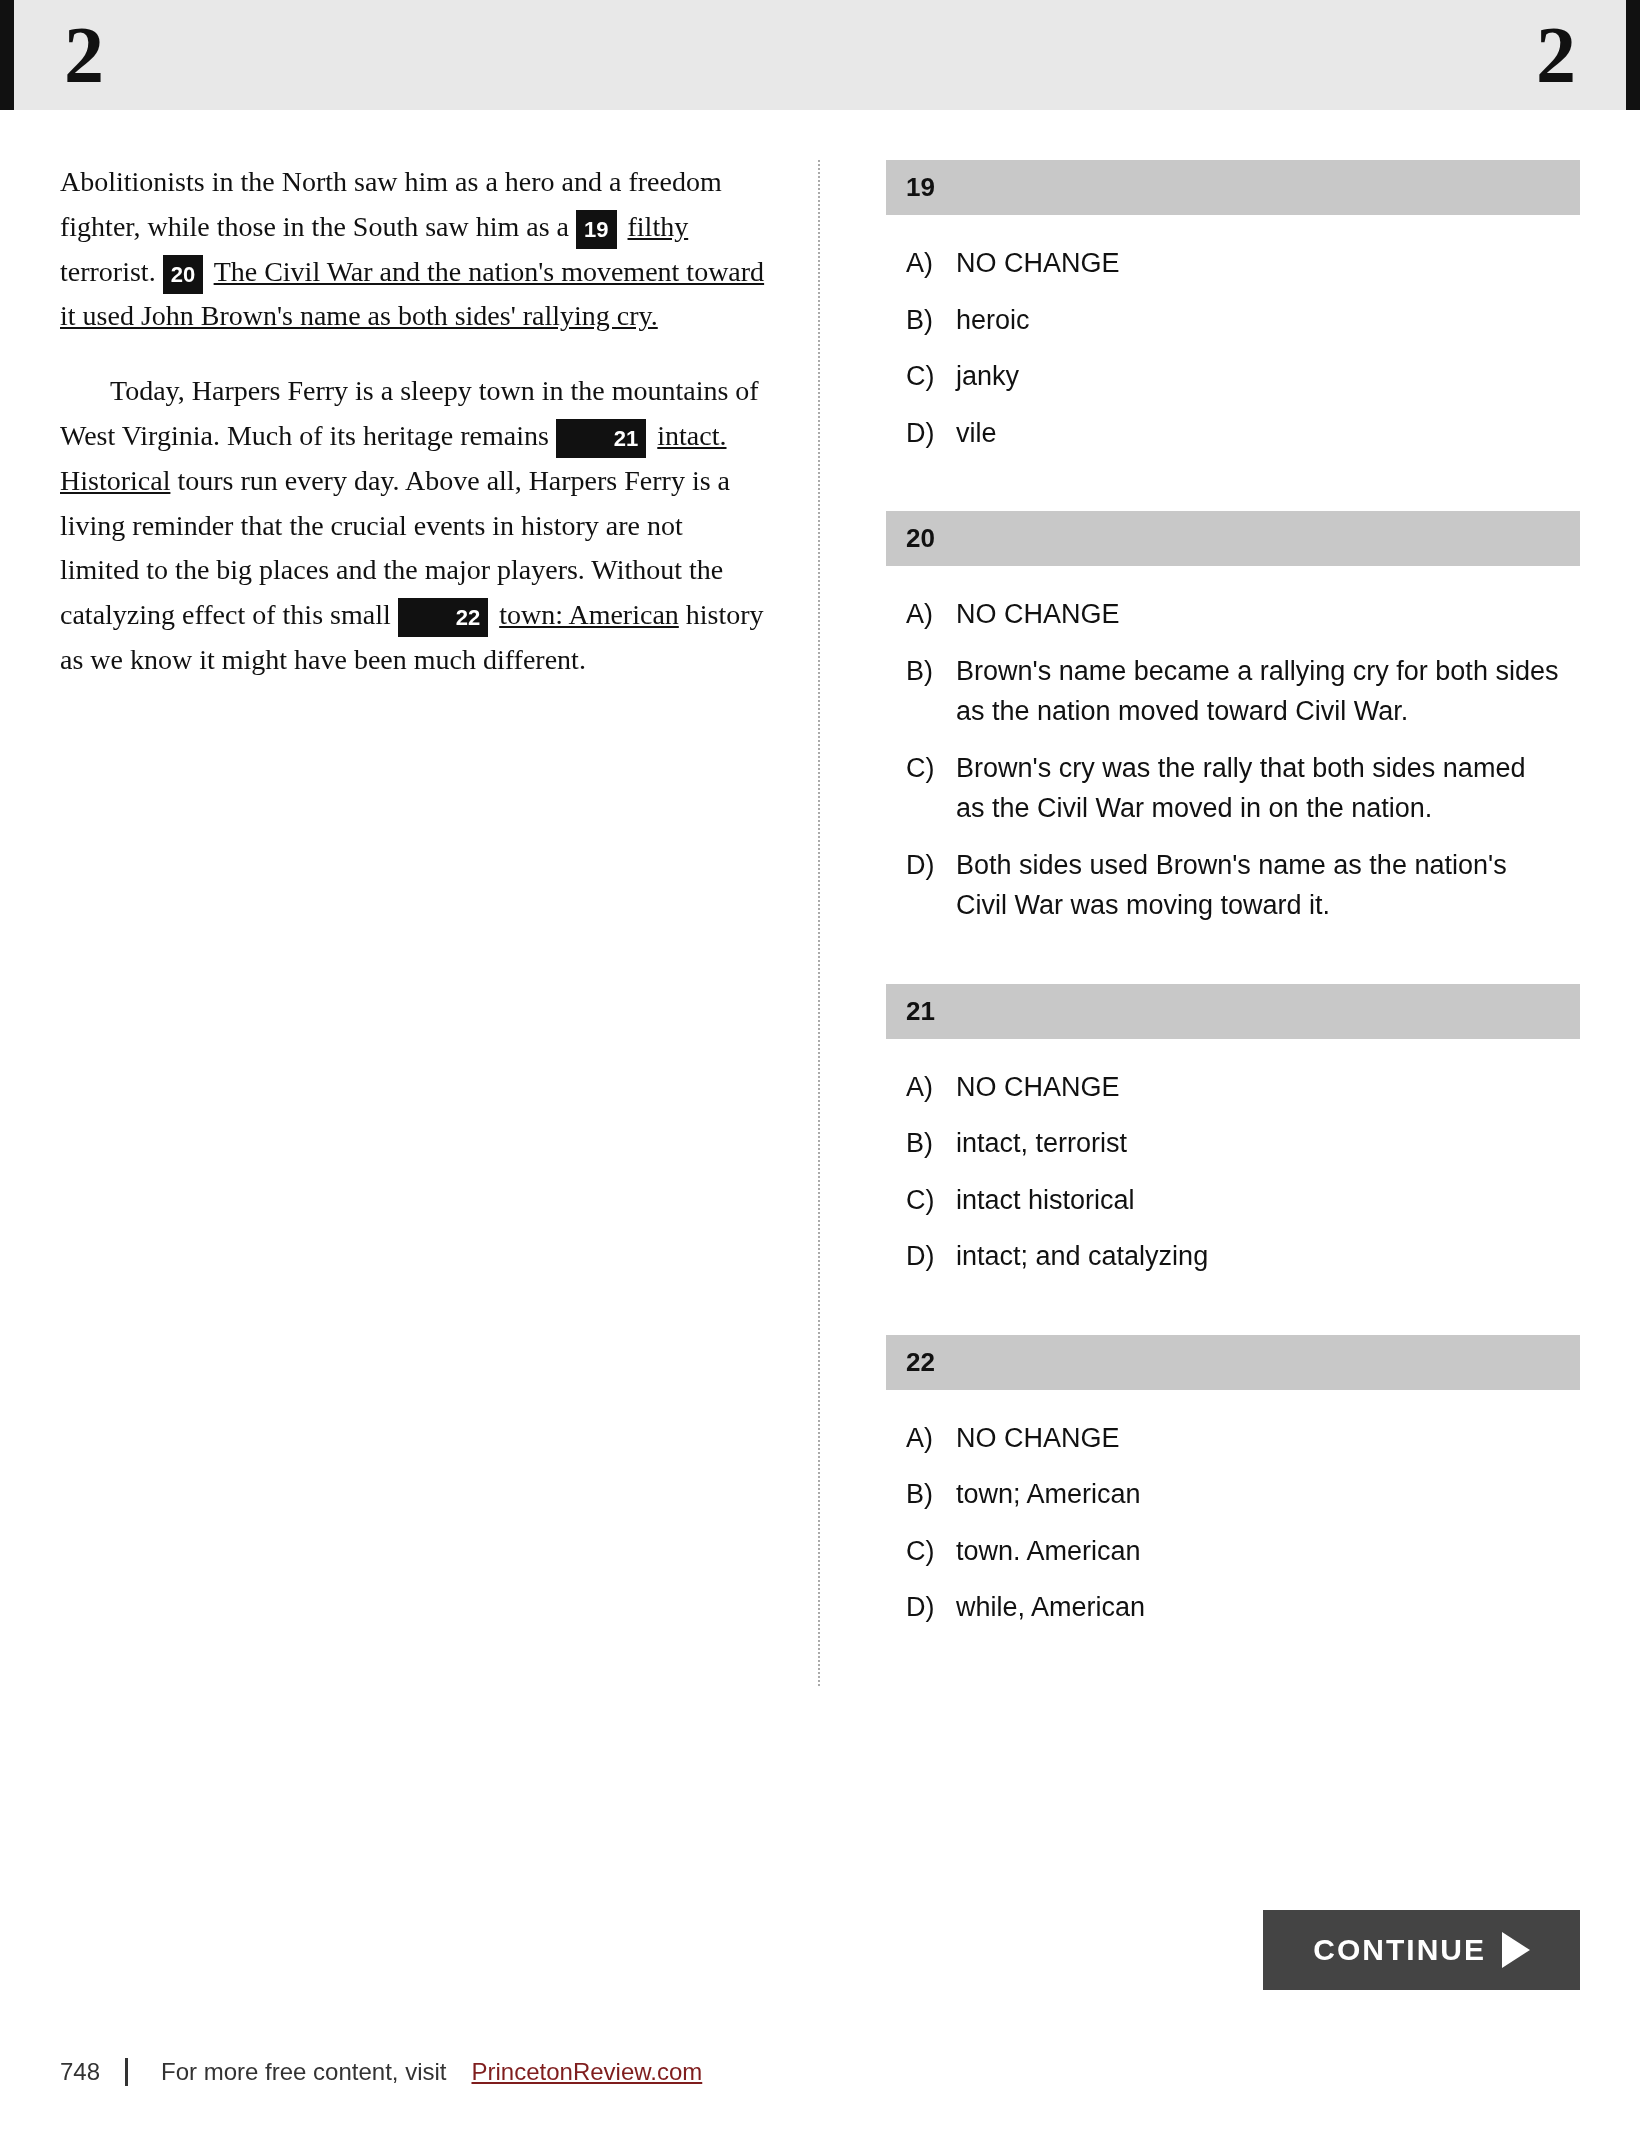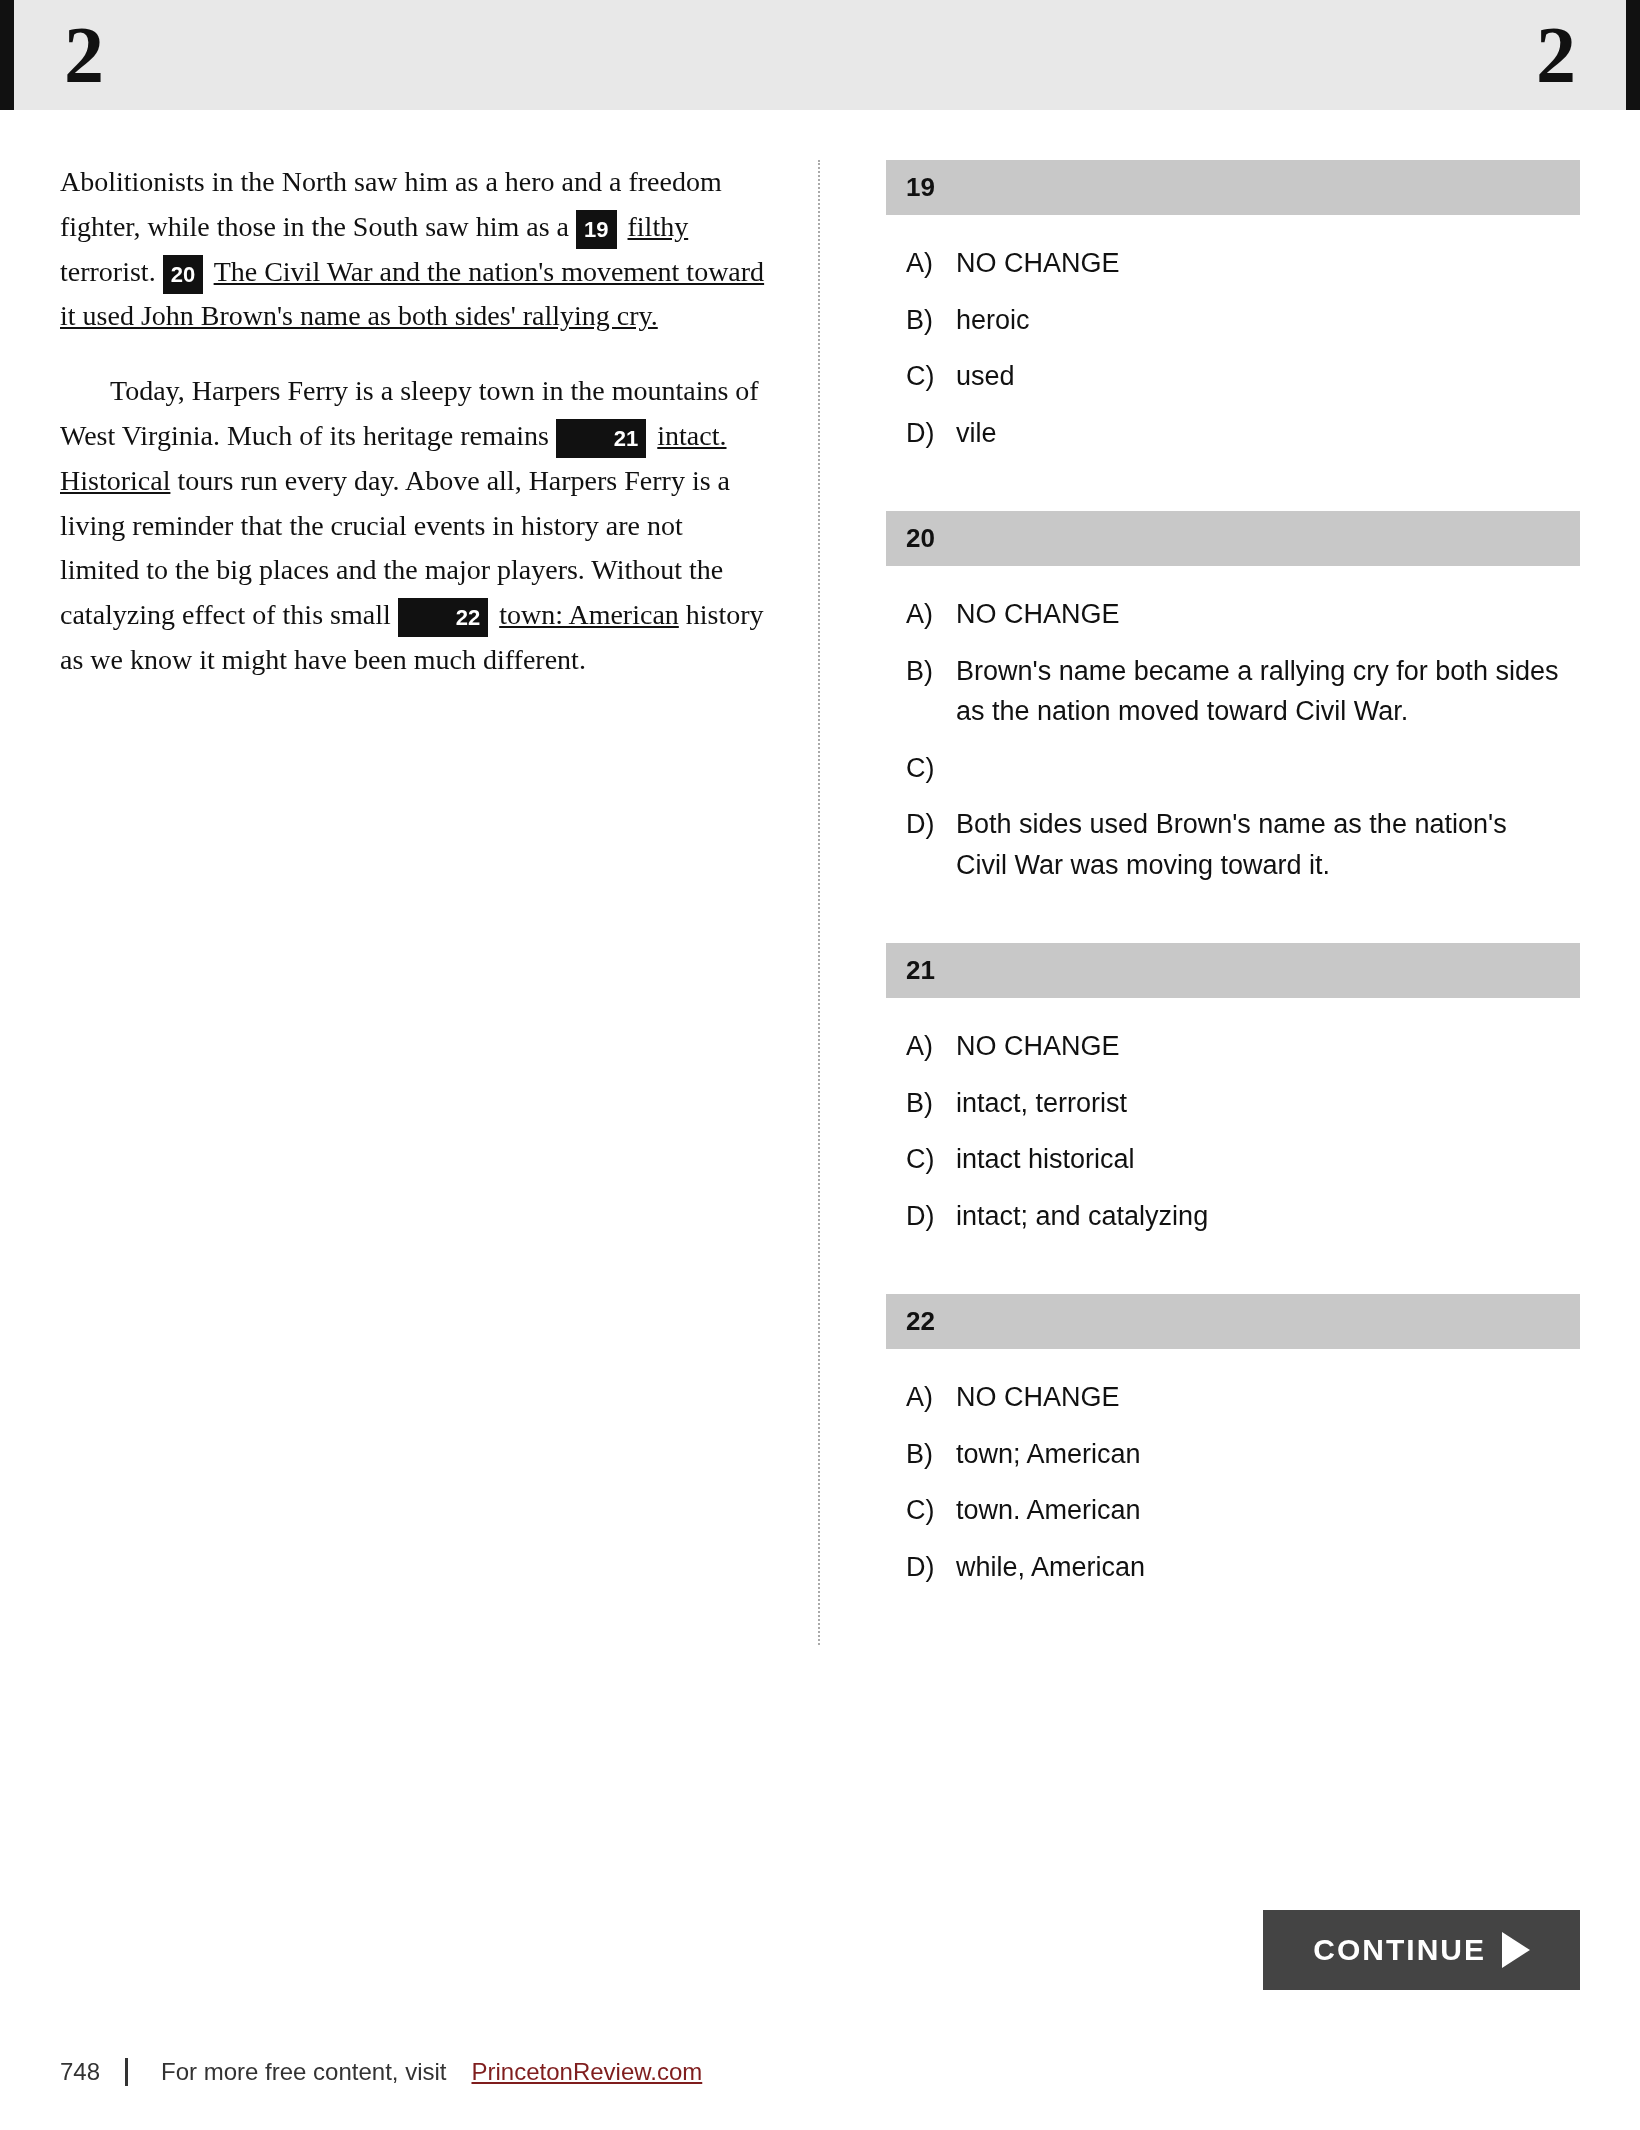--- a/index.html
+++ b/index.html
@@ -219,21 +219,21 @@
       <div class="answer-choice">
         <span class="choice-letter">A)</span>
         <span class="choice-text">NO CHANGE</span>
       </div>
       <div class="answer-choice">
         <span class="choice-letter">B)</span>
         <span class="choice-text">heroic</span>
       </div>
       <div class="answer-choice">
         <span class="choice-letter">C)</span>
-        <span class="choice-text">used</span>
+        <span class="choice-text">janky</span>
       </div>
       <div class="answer-choice">
         <span class="choice-letter">D)</span>
         <span class="choice-text">vile</span>
       </div>
     </div>
 
     <div class="question-block">
       <div class="question-header">
         <span>20</span>
@@ -241,20 +241,21 @@
       <div class="answer-choice">
         <span class="choice-letter">A)</span>
         <span class="choice-text">NO CHANGE</span>
       </div>
       <div class="answer-choice">
         <span class="choice-letter">B)</span>
         <span class="choice-text">Brown's name became a rallying cry for both sides as the nation moved toward Civil War.</span>
       </div>
       <div class="answer-choice">
         <span class="choice-letter">C)</span>
+        <span class="choice-text">Brown's cry was the rally that both sides named as the Civil War moved in on the nation.</span>
       </div>
       <div class="answer-choice">
         <span class="choice-letter">D)</span>
         <span class="choice-text">Both sides used Brown's name as the nation's Civil War was moving toward it.</span>
       </div>
     </div>
 
     <div class="question-block">
       <div class="question-header">
         <span>21</span>

